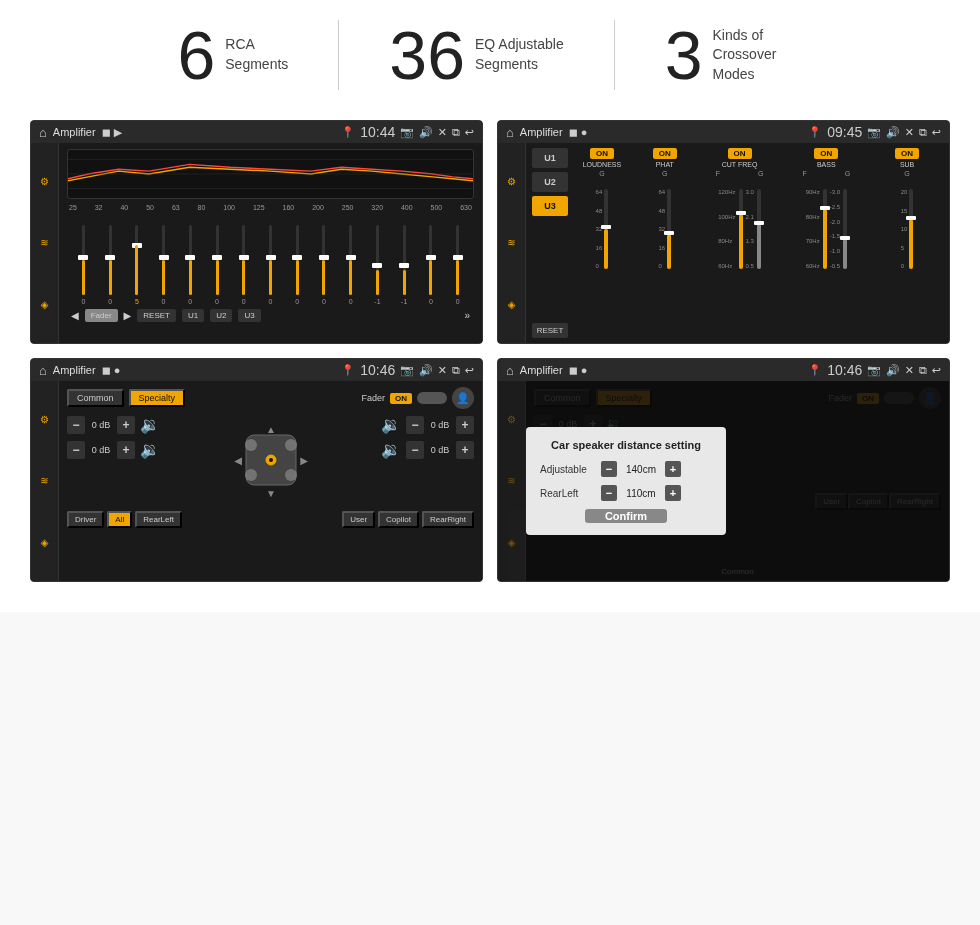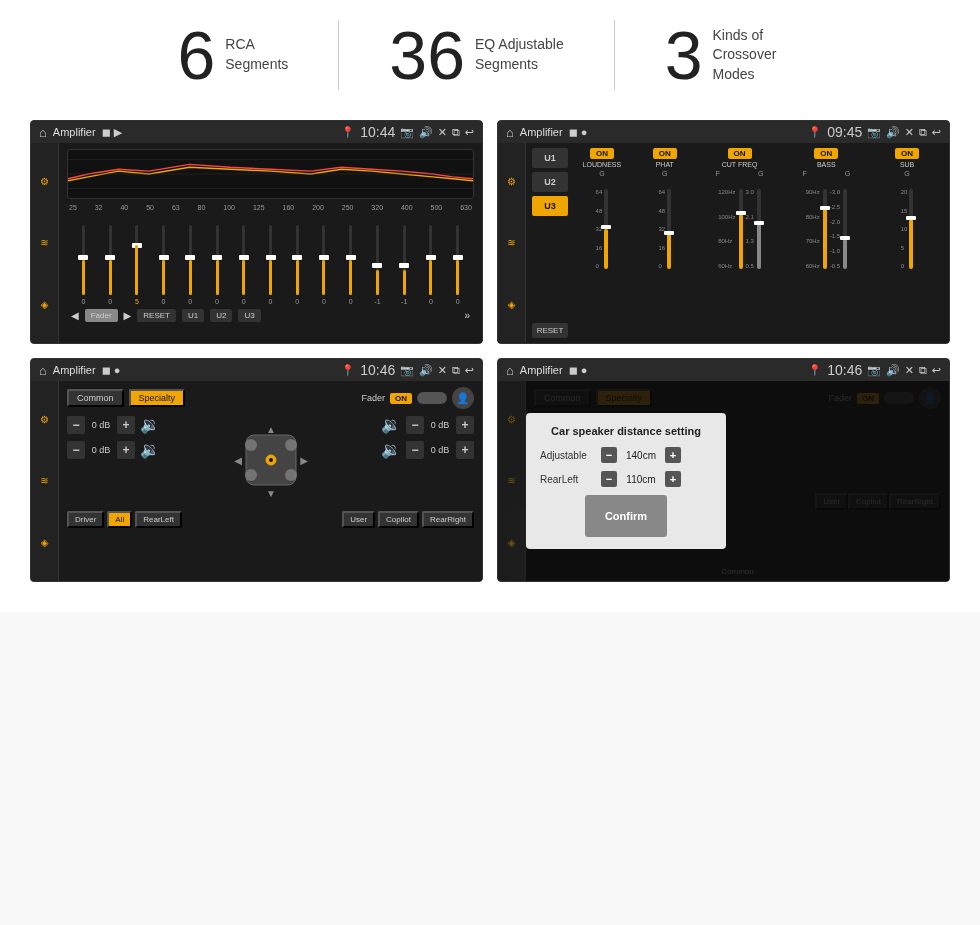--- a/index.html
+++ b/index.html
@@ -356,21 +356,21 @@
       color: #222;
       min-width: 36px;
       text-align: center;
     }
     .dialog-confirm-btn {
       display: block;
       background: #888;
       color: #fff;
       font-size: 11px;
       font-weight: bold;
-      padding: 15px 20px;
+      padding: 1px 20px;
       border-radius: 3px;
       margin: 8px auto 0;
       text-align: center;
       border: none;
       cursor: pointer;
     }
 
     .watermark {
       position: absolute;
       bottom: 5px;

